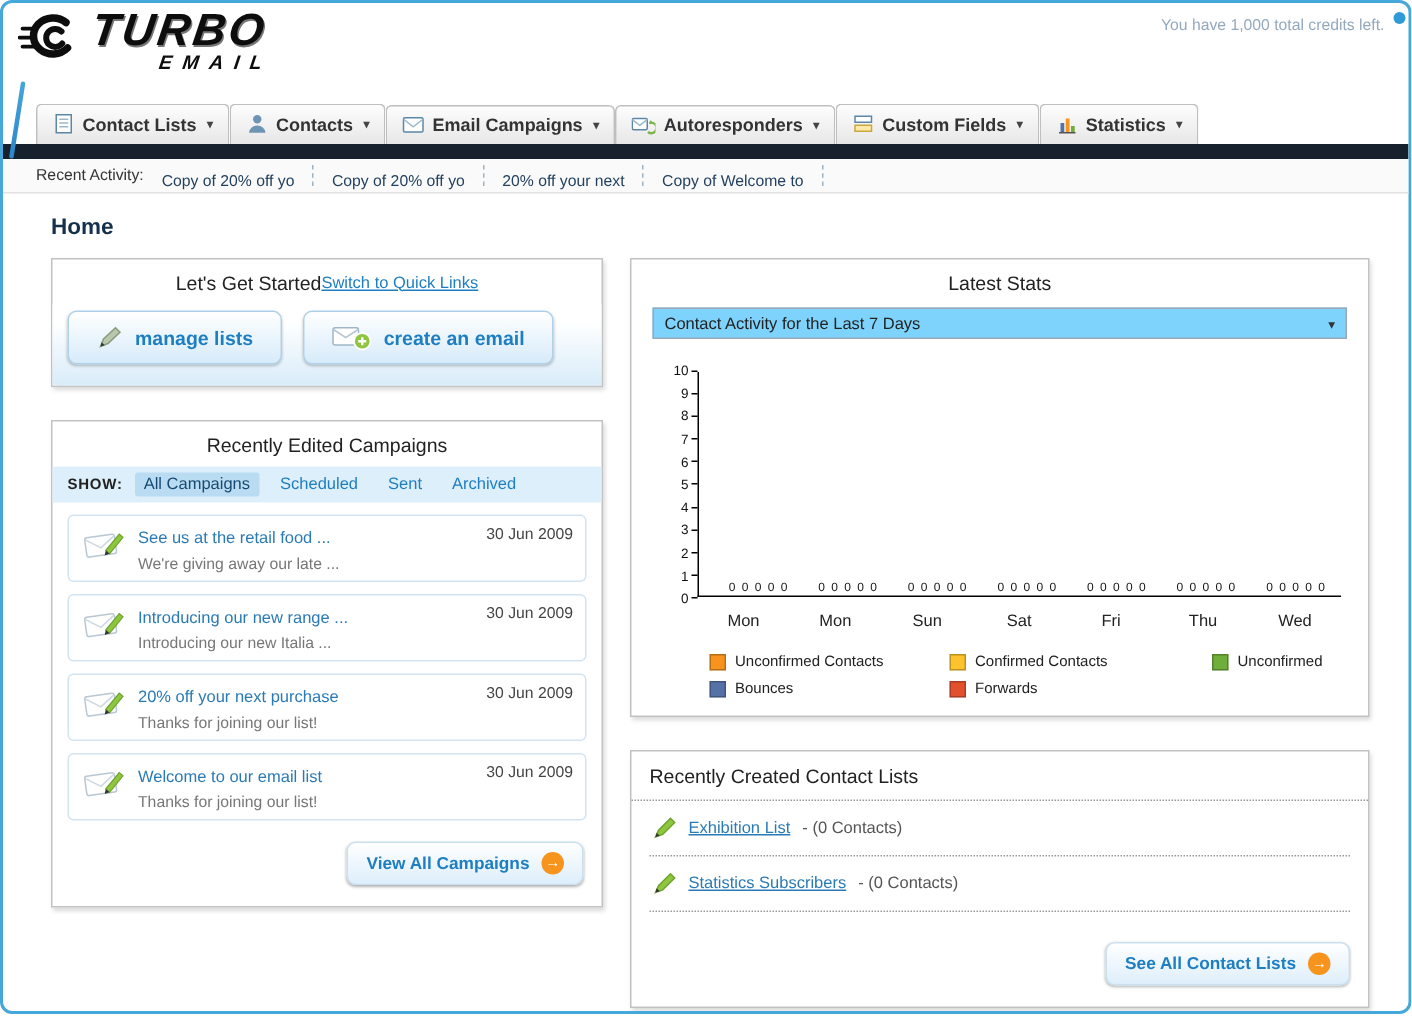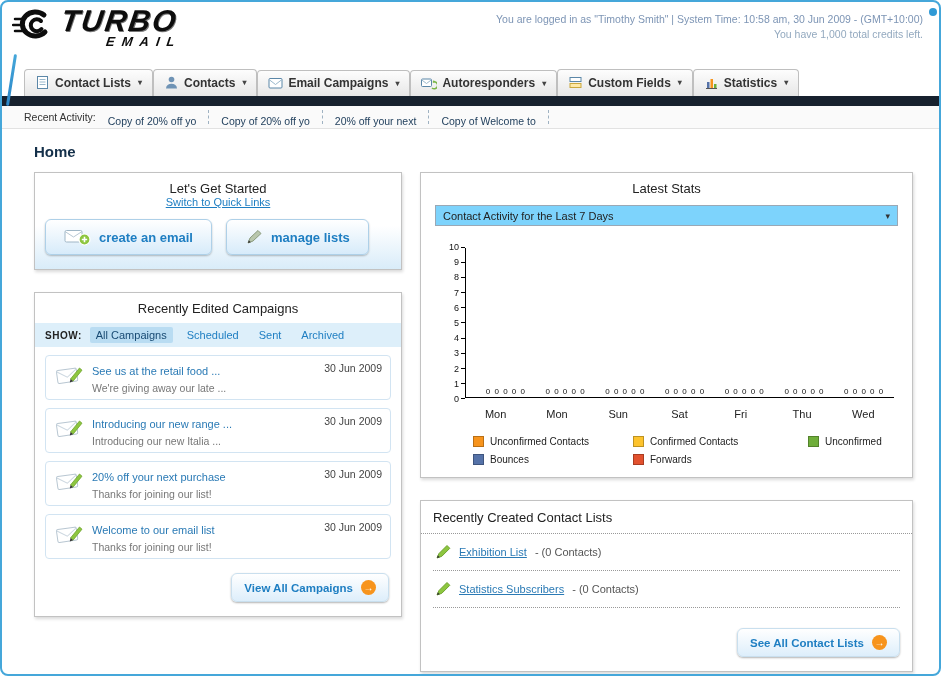--- a/index.html
+++ b/index.html
@@ -34,21 +34,21 @@
   .activity-label { color:#333; }
   .activity-item { display:flex; align-items:center; gap:5px; color:#24425f; padding-right:12px; border-right:1px dashed #9fb2c2; cursor:pointer; height:14px;flex-direction:column; }
 
   
   main { padding:8px 26px 0 32px; }
   h1 { font-size:15px; color:#14304a; margin:6px 0 12px; }
   .columns { display:flex; gap:18px; align-items:flex-start; }
   .col-left { width:368px; flex:none; }
   .col-right { flex:1; }
   .panel { background:#fff; border:1px solid #c2c2c2; box-shadow:1px 2px 3px rgba(0,0,0,0.15); margin-bottom:22px; }
-  .panel-header { display:flex; justify-content:center; align-items:center; padding:8px 12px 7px; font-size:13px; color:#222;flex-direction:column; }
+  .panel-header { display:flex; justify-content:center; align-items:center; padding:8px 12px 7px; font-size:13px; color:#222; }
   .link { color:#1e7ec2; text-decoration:underline; font-size:11px; cursor:pointer; }
 
   
   .gs-body { padding:4px 10px 14px; background:linear-gradient(#ffffff 20%, #d9ecf9); display:flex; gap:14px; }
   .gs-btn { display:flex; align-items:center; gap:8px; padding:8px 18px; border:1px solid #aed0e8; border-radius:6px; background:linear-gradient(#ffffff,#d7ebfa); color:#1e7ec2; font-weight:bold; font-size:13px; cursor:pointer; box-shadow:0 1px 2px rgba(0,0,0,0.25); }
 
   
   .filter-bar { background:#ddeffa; padding:4px 10px; display:flex; align-items:center; gap:8px; font-size:11px; }
   .show-label { color:#222; font-size:10px; font-weight:bold; letter-spacing:0.5px; }
   .filter { color:#1e7ec2; cursor:pointer; padding:2px 6px; }
@@ -105,21 +105,20 @@
       </svg>
       <div class="logo-text">
         <span class="logo-title">TURBO</span>
         <span class="logo-subtitle">EMAIL</span>
       </div>
     </div>
     <span class="swoosh"></span>
     <span class="corner-dot"></span>
 
     <div class="top-right">
-      <div class="login-info">You are logged in as "Timothy Smith" | System Time: 10:58 am, 30 Jun 2009 - (GMT+10:00)</div>
       <div class="credits">You have 1,000 total credits left.</div>
     </div>
   </header>
 
   <nav class="main-tabs">
     <div class="tab">
       <svg width="15" height="15">
           <rect x="2.5" y="1.5" width="10" height="12" fill="#fff" stroke="#5b87a8"></rect>
           <path d="M4.5 4.5 h6 M4.5 7 h6 M4.5 9.5 h6" stroke="#9ab8cc" fill="none"></path>
         </svg>
@@ -211,35 +210,35 @@
     <div class="columns">
 
       <div class="col-left">
 
         <section class="panel">
           <div class="panel-header">
             <span>Let's Get Started</span>
             <a class="link">Switch to Quick Links</a>
           </div>
           <div class="gs-body">
+            <button class="gs-btn">
+              <svg width="18" height="16">
+                  <path d="M3 14 L5 9 L13 1.5 L16 4.5 L8 12 Z" fill="#b9c7ad" stroke="#8a9a7d"></path>
+                  <path d="M3 14 L5.8 13.2 L3.8 11.2 Z" fill="#333"></path>
+                </svg>
+              <span>manage lists</span>
+            </button>
             <button class="gs-btn">
               <svg width="27" height="18">
                   <rect x="1" y="2.5" width="17" height="11.5" rx="1.5" fill="#fff" stroke="#9fb6c6"></rect>
                   <path d="M1 3.5 L9.5 9 L18 3.5" stroke="#b7c8d4" fill="none"></path>
                   <circle cx="20.5" cy="11.5" r="5.5" fill="#8dc63f" stroke="#fff" stroke-width="1.2"></circle>
                   <path d="M20.5 8.8 v5.4 M17.8 11.5 h5.4" stroke="#fff" stroke-width="1.6"></path>
                 </svg>
               <span>create an email</span>
-            </button>
-            <button class="gs-btn">
-              <svg width="18" height="16">
-                  <path d="M3 14 L5 9 L13 1.5 L16 4.5 L8 12 Z" fill="#b9c7ad" stroke="#8a9a7d"></path>
-                  <path d="M3 14 L5.8 13.2 L3.8 11.2 Z" fill="#333"></path>
-                </svg>
-              <span>manage lists</span>
             </button>
           </div>
         </section>
 
         <section class="panel">
           <div class="panel-header">
             <span>Recently Edited Campaigns</span>
           </div>
           <div class="filter-bar">
             <span class="show-label">SHOW:</span>

